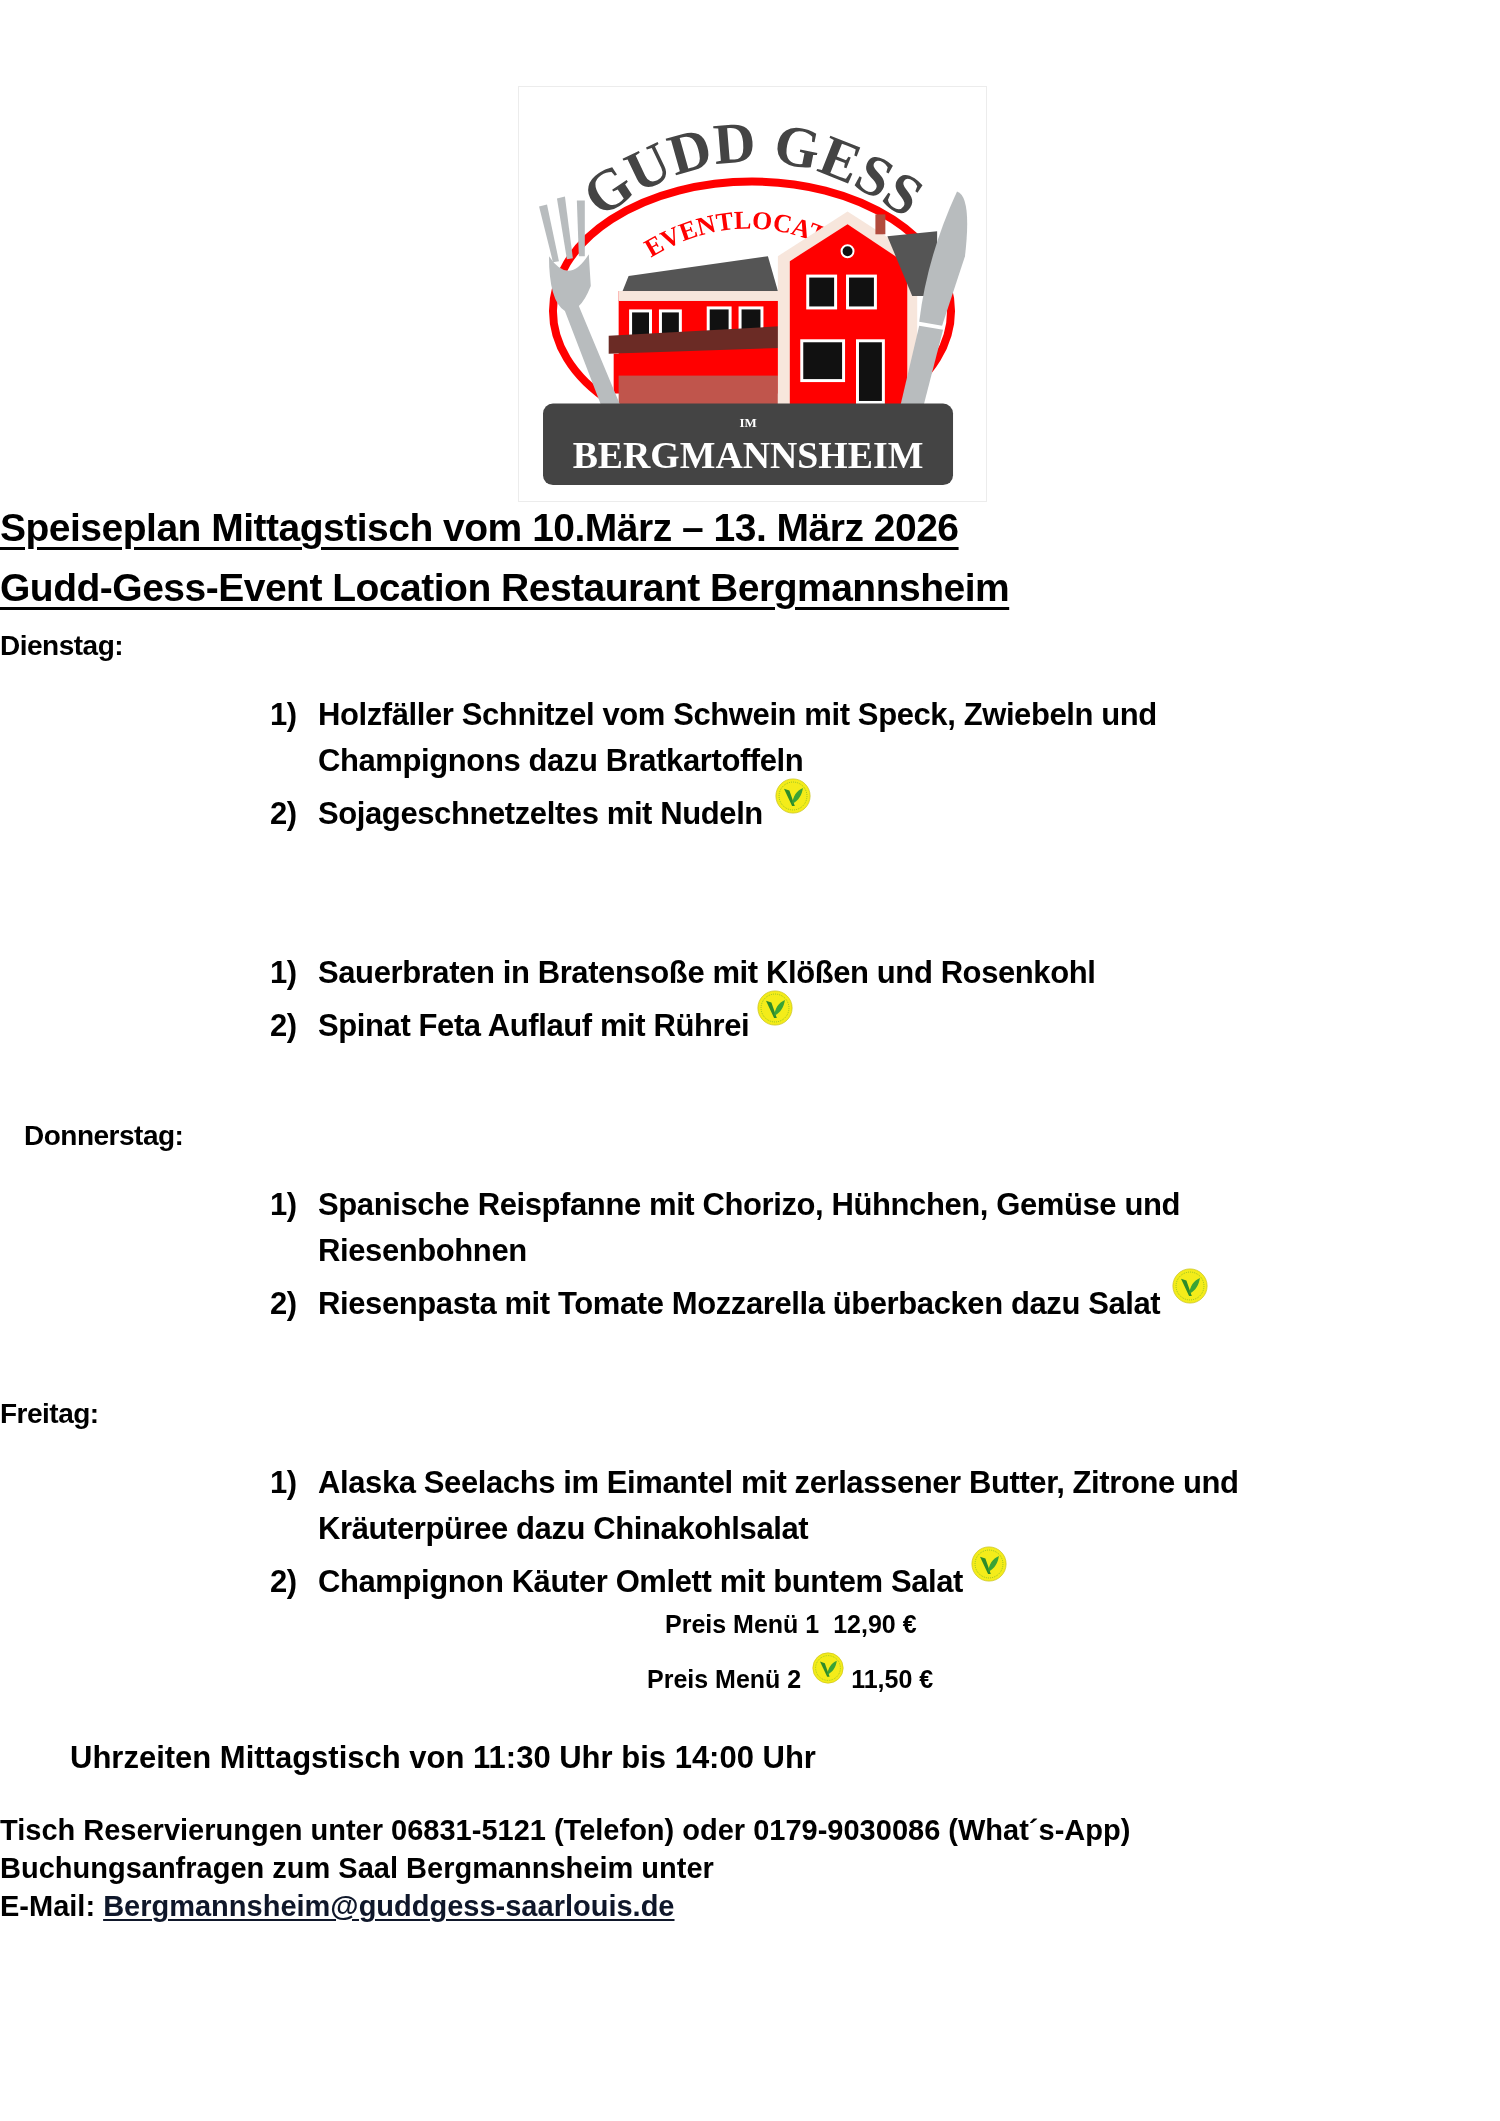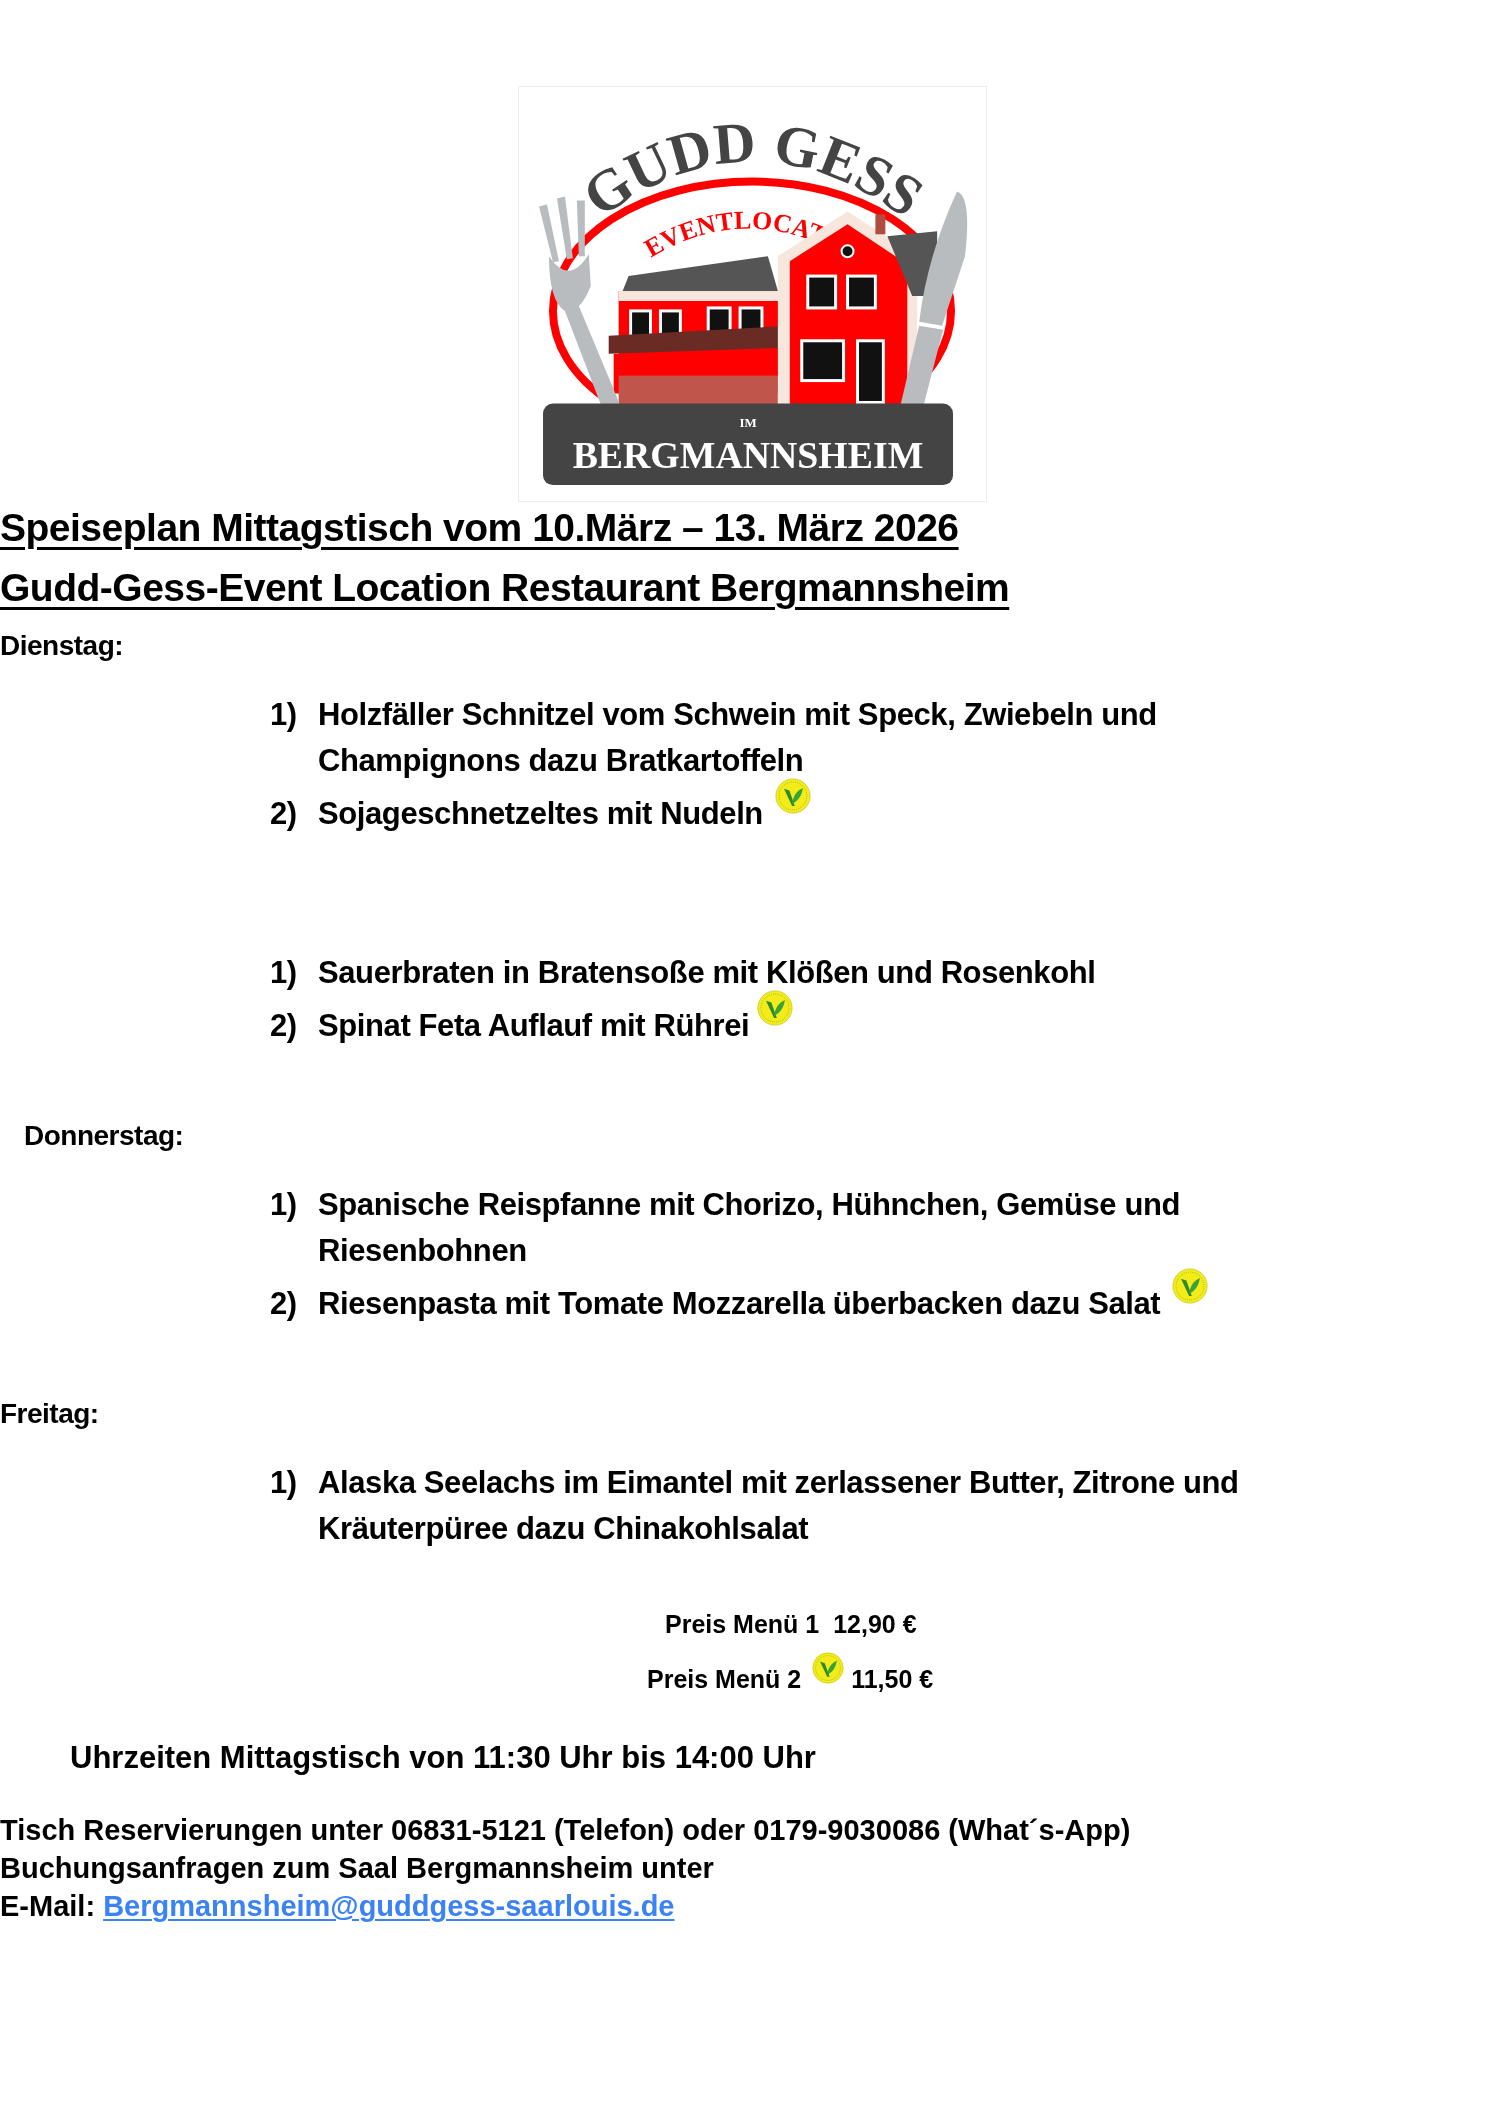--- a/index.html
+++ b/index.html
@@ -20,21 +20,21 @@
 
     .item { position: absolute; font-size: 31px; font-weight: bold; letter-spacing: -0.4px; white-space: nowrap; line-height: 46px; }
     .item .num { display: inline-block; width: 48px; }
     .item .cont { display: block; padding-left: 48px; }
     .veg { display: inline-block; width: 36px; height: 36px; vertical-align: -2px; margin-left: 4px; position: relative; top: -12px; }
     .veg svg { width: 36px; height: 36px; display: block; }
 
     .price { position: absolute; font-size: 25px; font-weight: bold; white-space: nowrap; }
     .footer-big { font-size: 31px; }
     .footer-small { font-size: 29px; margin-top: 24px; }
-    .email-link { color: #3b82f6; text-decoration: underline; text-decoration-thickness: 2px; text-underline-offset: 3px; }
+    .email-link { color: #0f172a; text-decoration: underline; text-decoration-thickness: 2px; text-underline-offset: 3px; }
   </style>
 </head>
 <body>
 
 <svg width="0" height="0" style="position:absolute">
   <defs>
     <symbol id="vlabel" viewBox="0 0 40 40">
       <circle cx="20" cy="20" r="19" fill="#f4ec1a" stroke="#c9c21a" stroke-width="0.8"></circle>
       <circle cx="20" cy="20" r="15.5" fill="none" stroke="#3d9a2f" stroke-width="0.6" stroke-dasharray="1 1.2"></circle>
       <path d="M10 12 L19 31 L22 31 L16 14 Z" fill="#2e8b2a"></path>
@@ -147,20 +147,26 @@
     <span class="veg"><svg>
           <use href="#vlabel"></use>
         </svg></span>
   </div>
 
   <div class="center-line day" style="top:1398px;">Freitag:</div>
   <div class="item" style="left:270px; top:1460px;">
     <span class="num">1)</span><span>Alaska Seelachs im Eimantel mit zerlassener Butter, Zitrone und</span>
     <span class="cont">Kräuterpüree dazu Chinakohlsalat</span>
   </div>
+  <div class="item" style="left:270px; top:1558px;">
+    <span class="num">2)</span><span>Champignon Käuter Omlett mit buntem Salat</span>
+    <span class="veg" style="margin-left:0"><svg>
+          <use href="#vlabel"></use>
+        </svg></span>
+  </div>
 
   <div class="price" style="left:665px; top:1610px;">
     <span>Preis Menü 1</span>&nbsp;&nbsp;<span>12,90 €</span>
   </div>
   <div class="price" style="left:647px; top:1658px;">
     <span>Preis Menü 2</span>
     <span class="veg" style="width:32px;height:32px;top:-6px;"><svg style="width:32px;height:32px">
           <use href="#vlabel"></use>
         </svg></span>
     <span>11,50 €</span>

